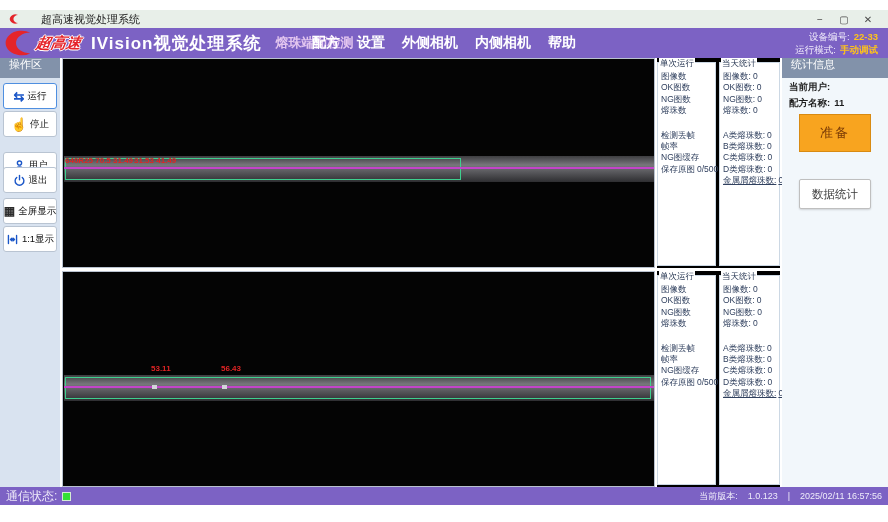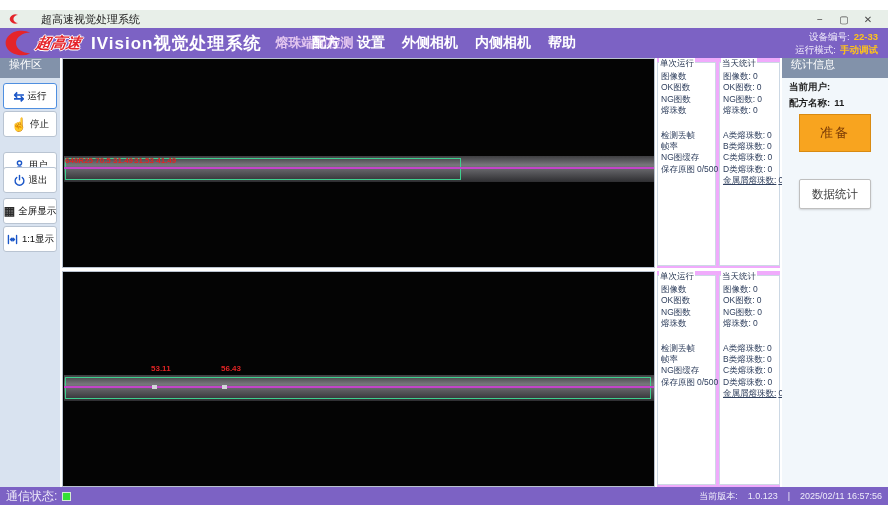--- a/index.html
+++ b/index.html
@@ -40,21 +40,21 @@
   #cam-top { left:62px; top:58px; width:593px; height:210px; }
   #cam-bottom { left:62px; top:271px; width:593px; height:216px; }
   .band { position:absolute; left:1px; width:590px; height:26px;
     background:linear-gradient(#3d3d40,#77777b 35%,#5a5a5e 60%,#2e2e31); }
   .gbox { position:absolute; top:2px; bottom:2px; border:1px solid #3ecf8e; }
   .mline { position:absolute; left:0; right:0; top:11px; height:2px; background:#c344c9; }
   .ann { position:absolute; color:#e02424; font-size:8px; font-weight:bold; white-space:nowrap; z-index:3; }
   .speck { position:absolute; width:5px; height:4px; background:#d3d3da; top:10px; }
 
   
-  .stats { background:#f0abfc; }
+  .stats { background:#000000; }
   #stats-top { left:657px; top:58px; width:123px; height:210px; }
   #stats-bottom { left:657px; top:271px; width:123px; height:216px; }
   .scol { position:absolute; top:4px; bottom:2px; border:1px solid #ccd8e4; background:#fff; }
   .scol.c1 { left:0; width:59px; }
   .scol.c2 { left:62px; width:61px; }
   .coltitle { position:absolute; top:-5px; left:1px; background:#fff; padding:0 1px; font-size:8.5px; color:#2b3a55; white-space:nowrap; }
   .rows { padding:8px 0 0 3px; }
   .srow { font-size:8.5px; line-height:11.4px; color:#31415f; white-space:nowrap; }
   .srow.gap { margin-top:13px; }
   .srow .sval { margin-left:2px; }

